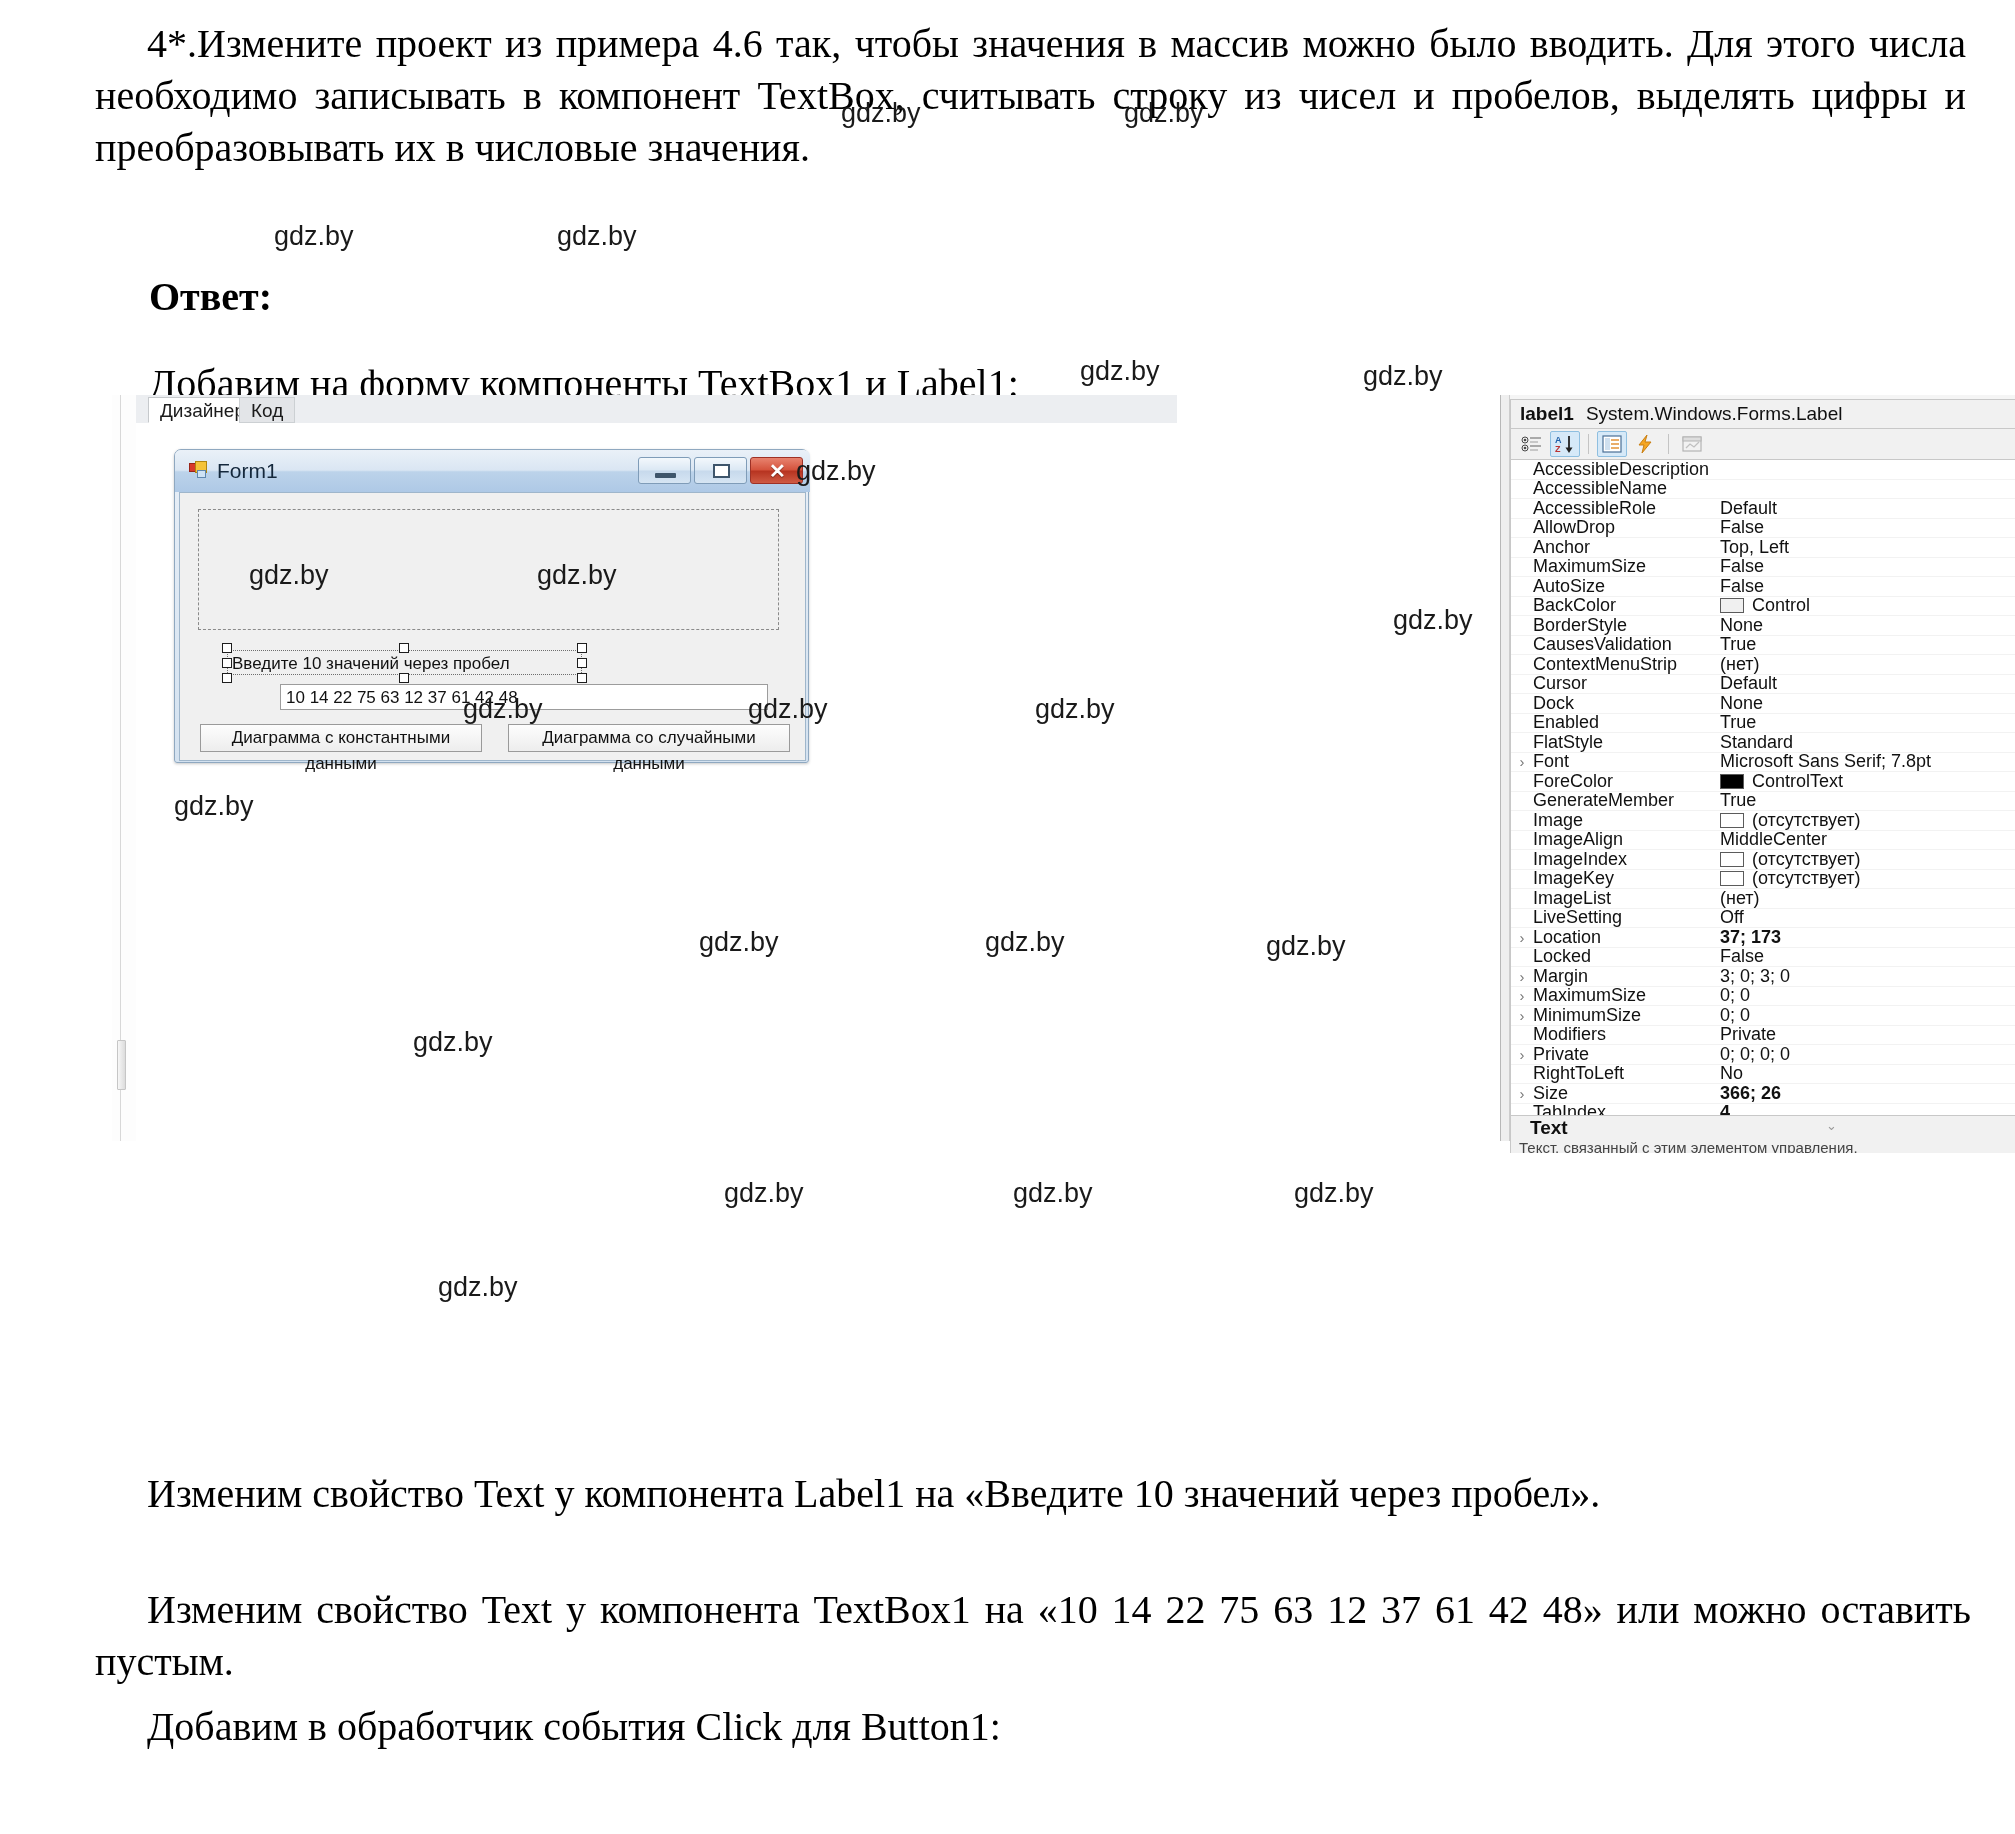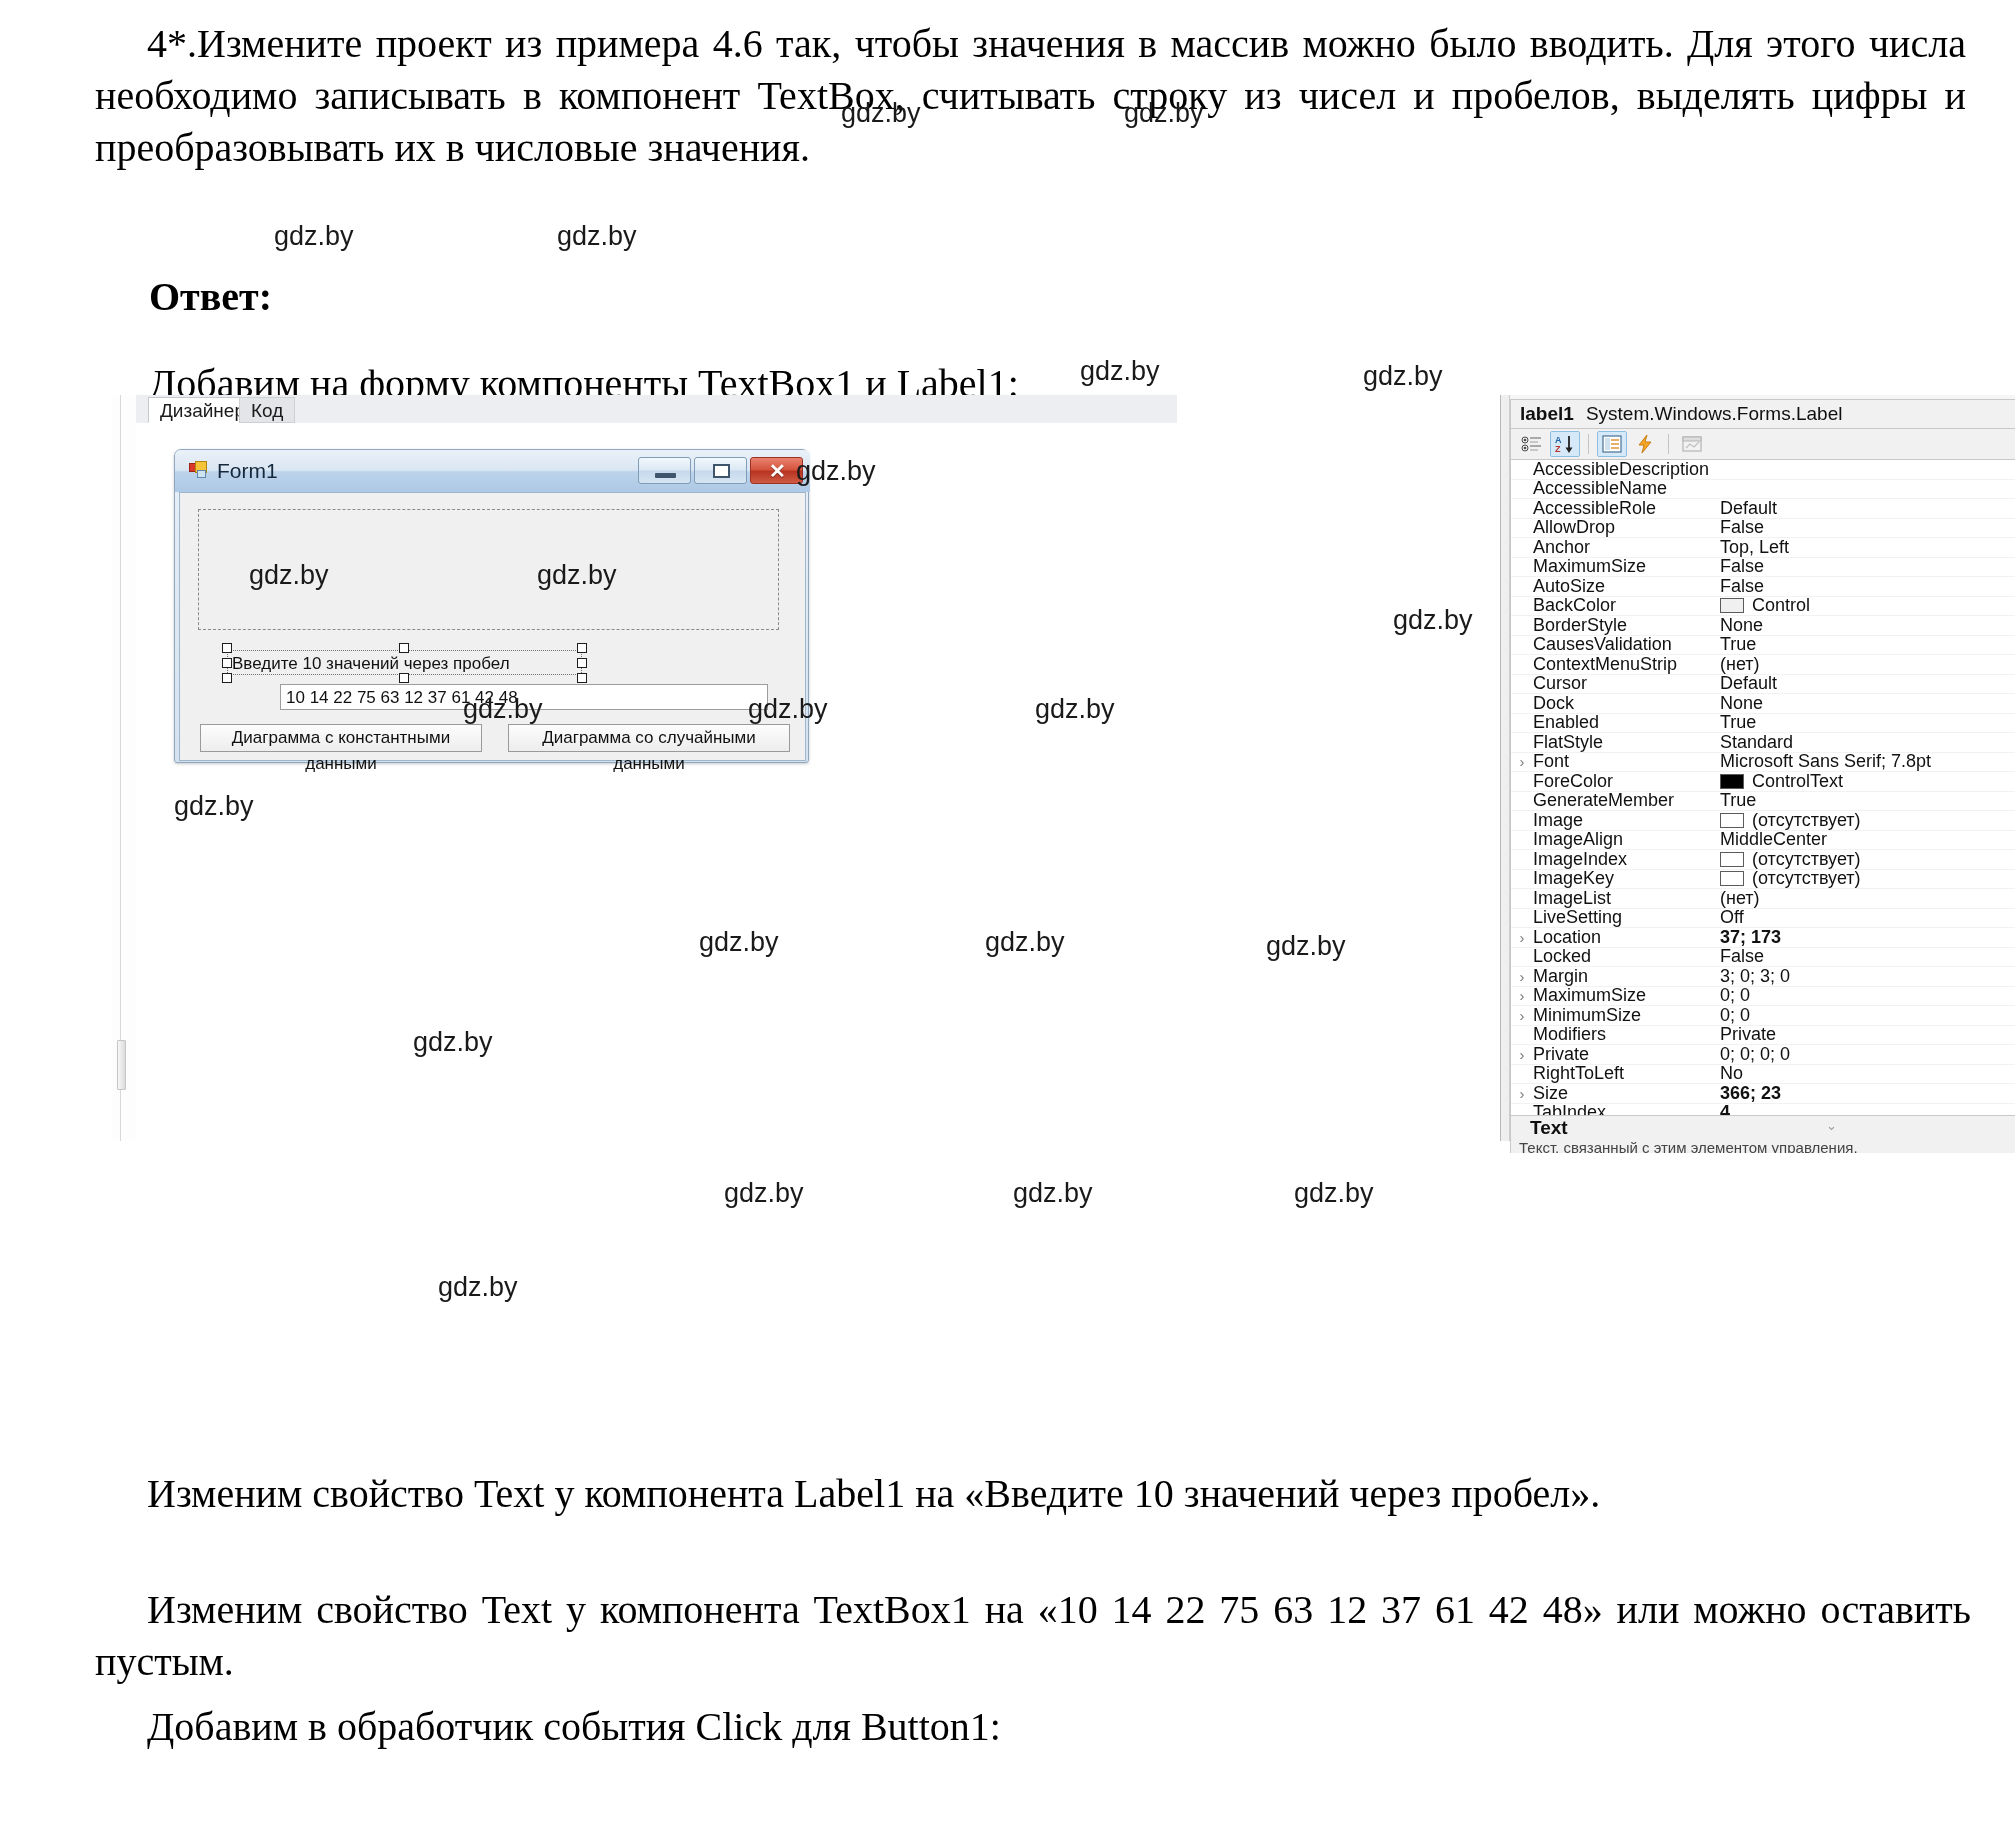--- a/index.html
+++ b/index.html
@@ -579,21 +579,21 @@
         <span class="pexp"></span>
         <span class="pname">RightToLeft</span>
         <span class="pval">
           <span>No</span>
         </span>
       </div>
       <div class="prow">
         <span class="pexp">›</span>
         <span class="pname">Size</span>
         <span class="pval bold">
-          <span>366; 23</span>
+          <span>366; 26</span>
         </span>
       </div>
       <div class="prow">
         <span class="pexp"></span>
         <span class="pname">TabIndex</span>
         <span class="pval bold">
           <span>4</span>
         </span>
       </div>
     </div>

